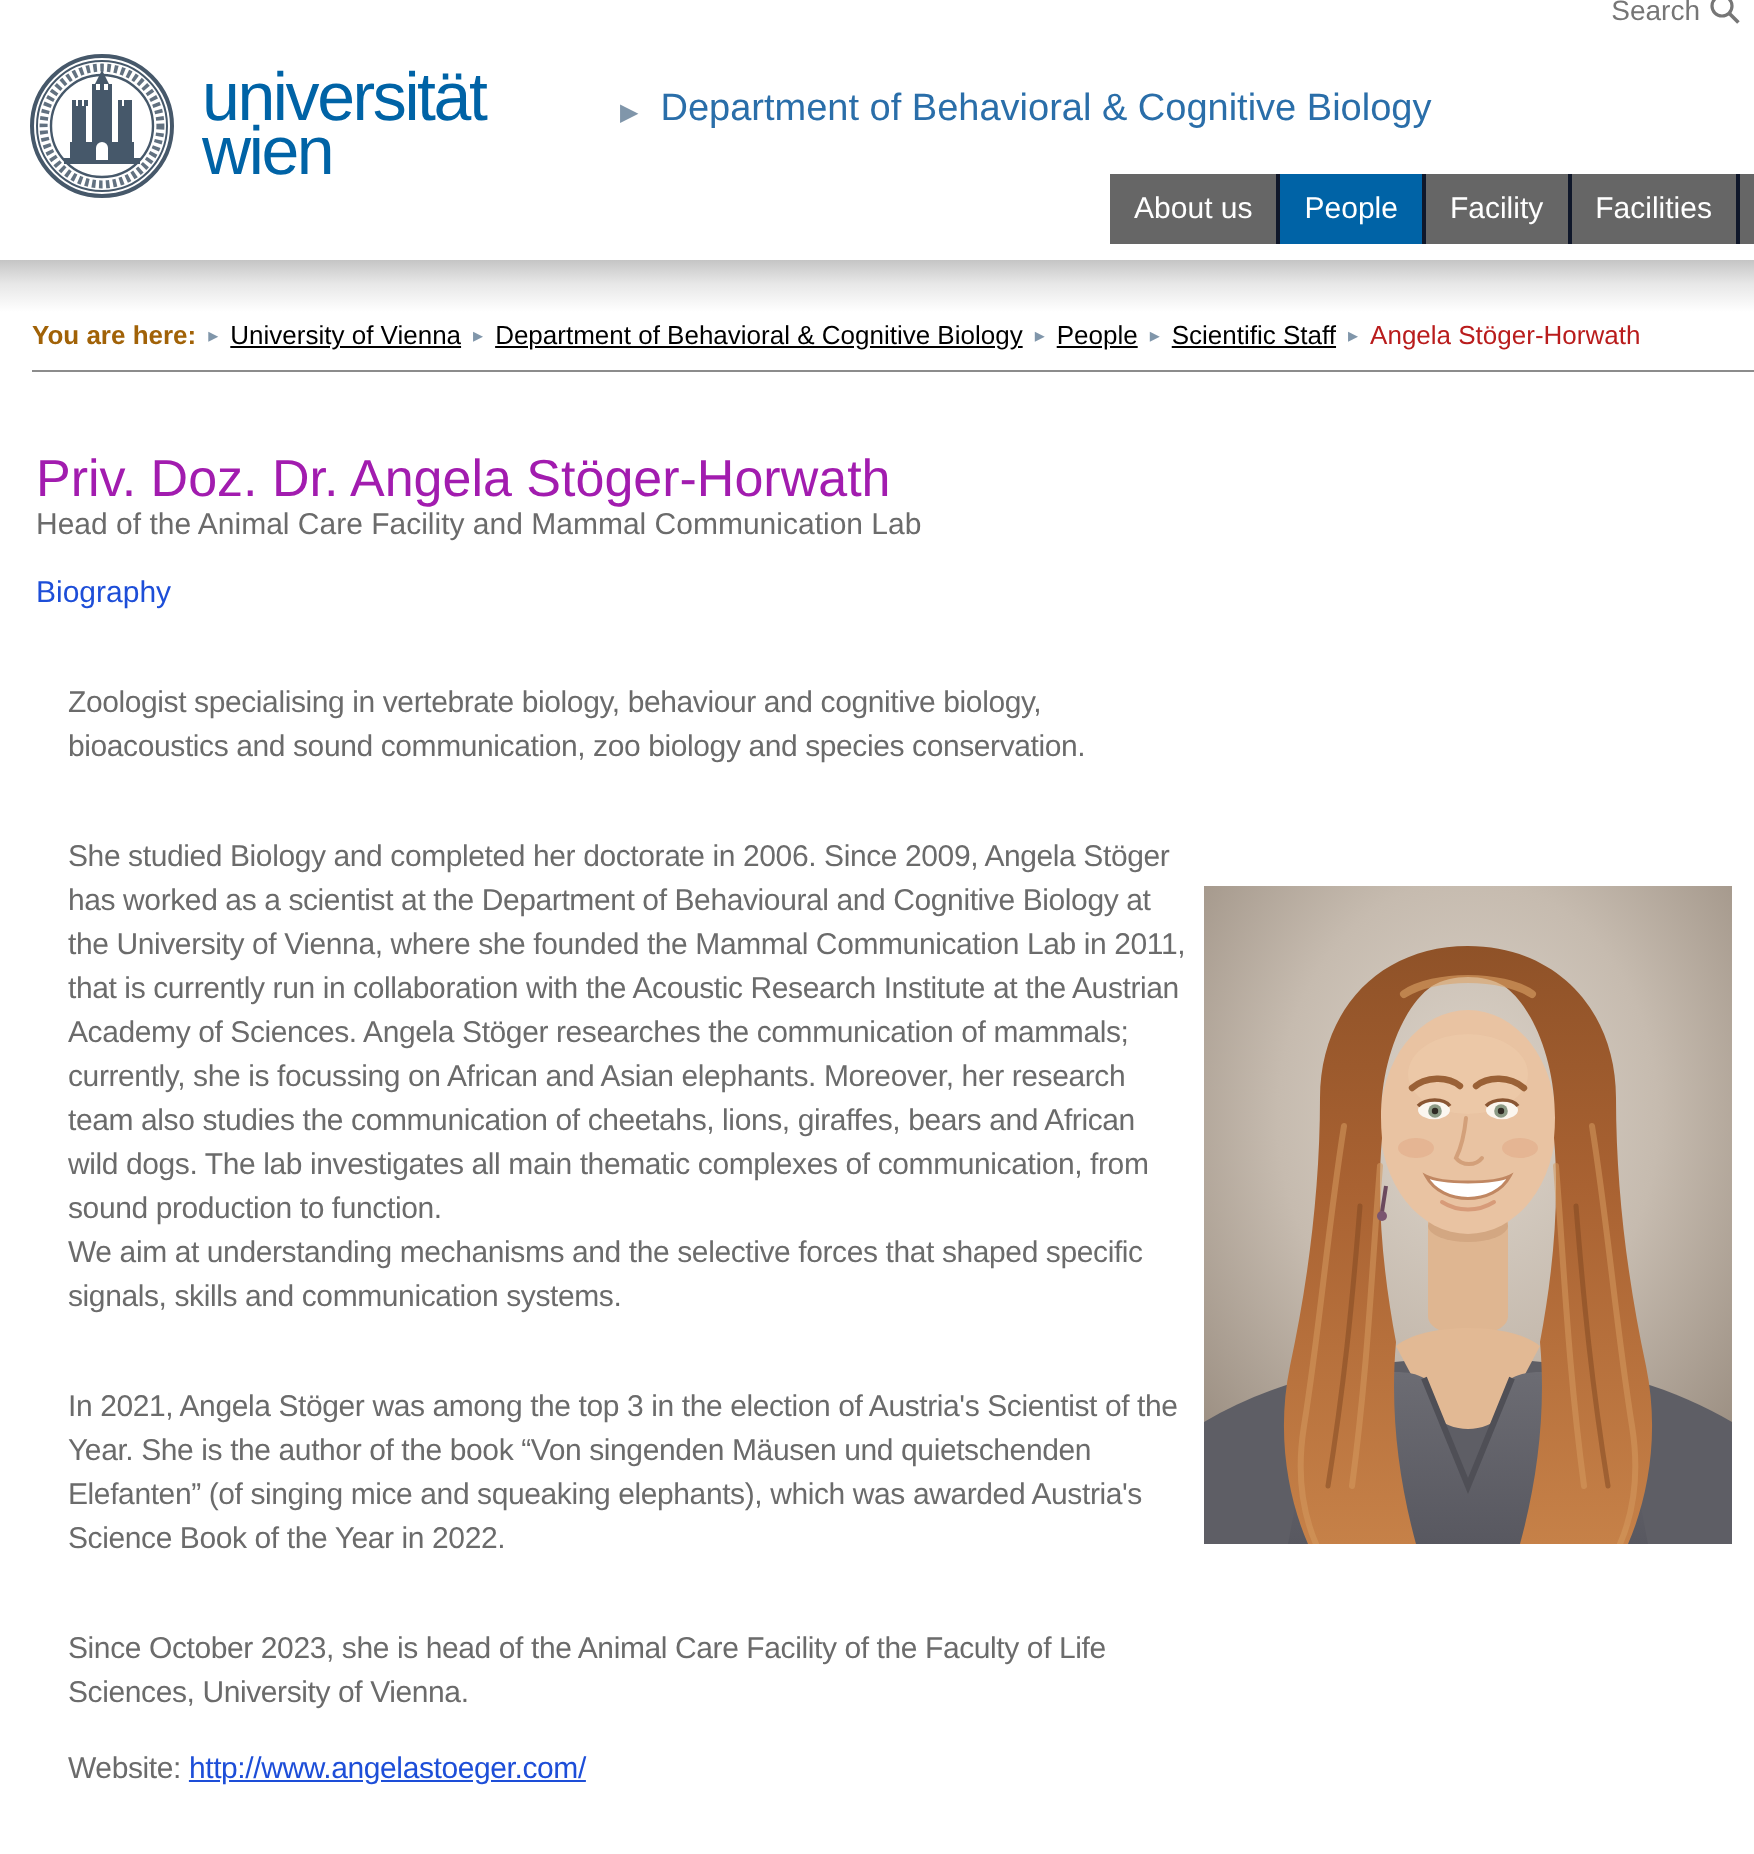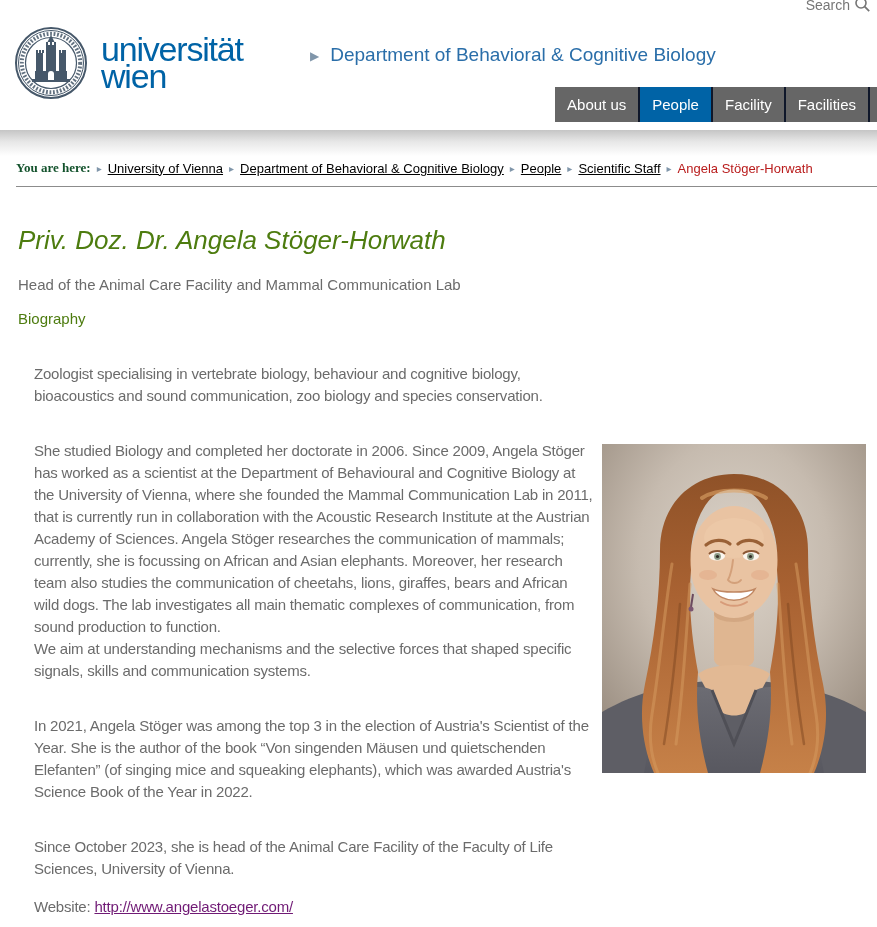--- a/index.html
+++ b/index.html
@@ -29,40 +29,40 @@
   }
   .tab.active{background:#0063a6;}
   .tab.partial{width:7px;padding:0;}
   
   .band{height:26px;background:linear-gradient(to bottom,#c5c5c5 0%,#e7e7e7 45%,#ffffff 100%);}
   
   .breadcrumb{
     display:flex;align-items:center;flex-wrap:wrap;gap:6px;
     padding:4px 16px 10px 16px;font-size:13px;color:#3f3f3f;
   }
-  .bc-label{font-weight:bold;color:#14532d;font-family:Liberation Serif, serif;}
+  .bc-label{font-weight:bold;color:#a16207;}
   .bc-sep{color:#8096aa;font-size:10px;line-height:1;transform:translateY(1px);}
   .bc-link{color:#000000;text-decoration:underline;cursor:pointer;}
   .bc-current{color:#b91c1c;text-align:center;}
   .rule{border-top:1px solid #8c8c8c;margin-left:16px;}
   
   .main{position:relative;padding:0 18px;}
   .left{width:578px;}
   h1{
-    margin:38px 0 0 0;font-size:26px;line-height:30px;font-weight:400;color:#4d7c0f;font-style:italic;
-  }
-  .subtitle{margin-top:21px;font-size:15px;color:#6b6b6b;}
-  .bio-label{margin-top:17px;font-size:15px;color:#4d7c0f;}
+    margin:38px 0 0 0;font-size:26px;line-height:30px;font-weight:400;color:#a21caf;
+  }
+  .subtitle{font-size:15px;color:#6b6b6b;}
+  .bio-label{margin-top:17px;font-size:15px;color:#1d4ed8;}
   .left p{
     margin:33px 0 0 16px;font-size:15px;line-height:22px;color:#6b6b6b;
     letter-spacing:-0.2px;white-space:pre-line;
   }
   .left p.first{margin-top:36px;}
   .website{margin-top:16px !important;white-space:normal !important;}
-  .website a{color:#701a75;text-decoration:underline;cursor:pointer;}
+  .website a{color:#1d4ed8;text-decoration:underline;cursor:pointer;}
   
   .photo{position:absolute;left:602px;top:219px;width:264px;height:329px;overflow:hidden;}
 </style>
 </head>
 <body>
 
 <div class="header">
 
   <div class="search">
     <span>Search</span>

